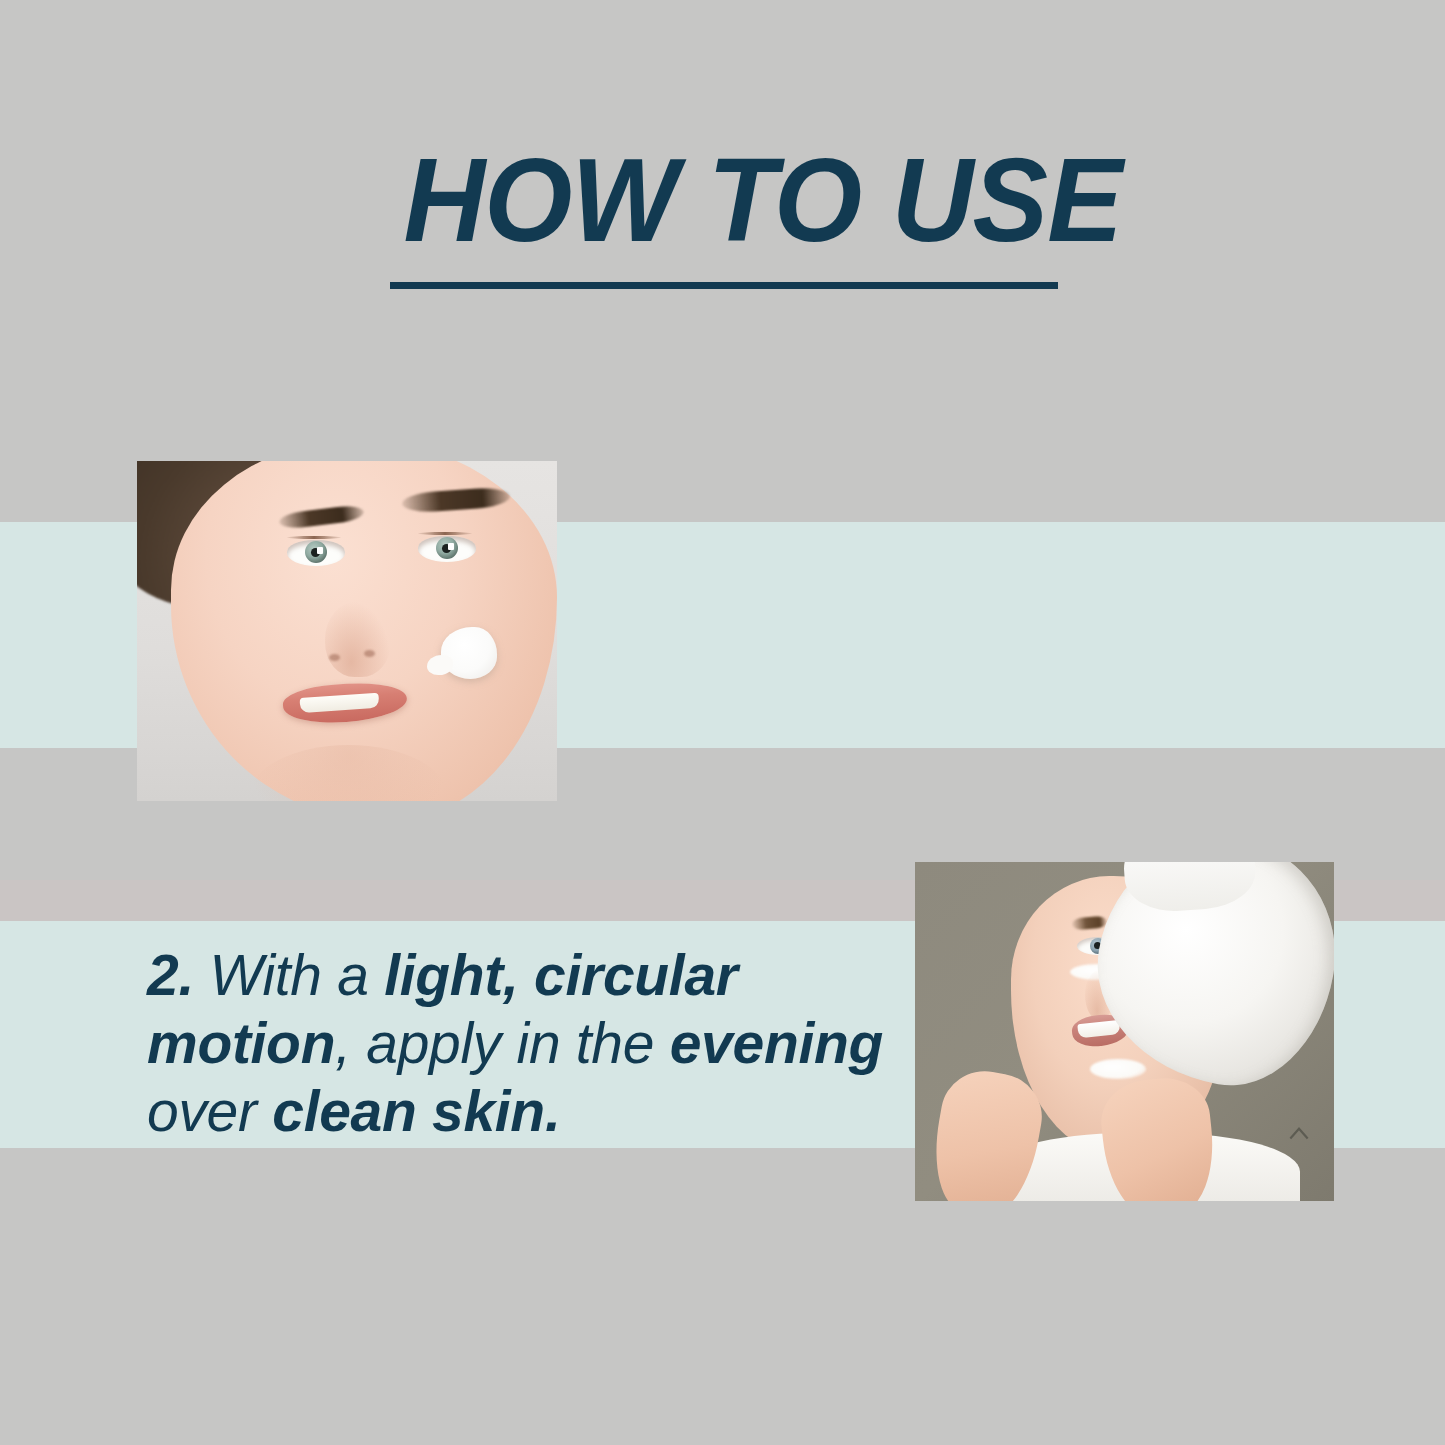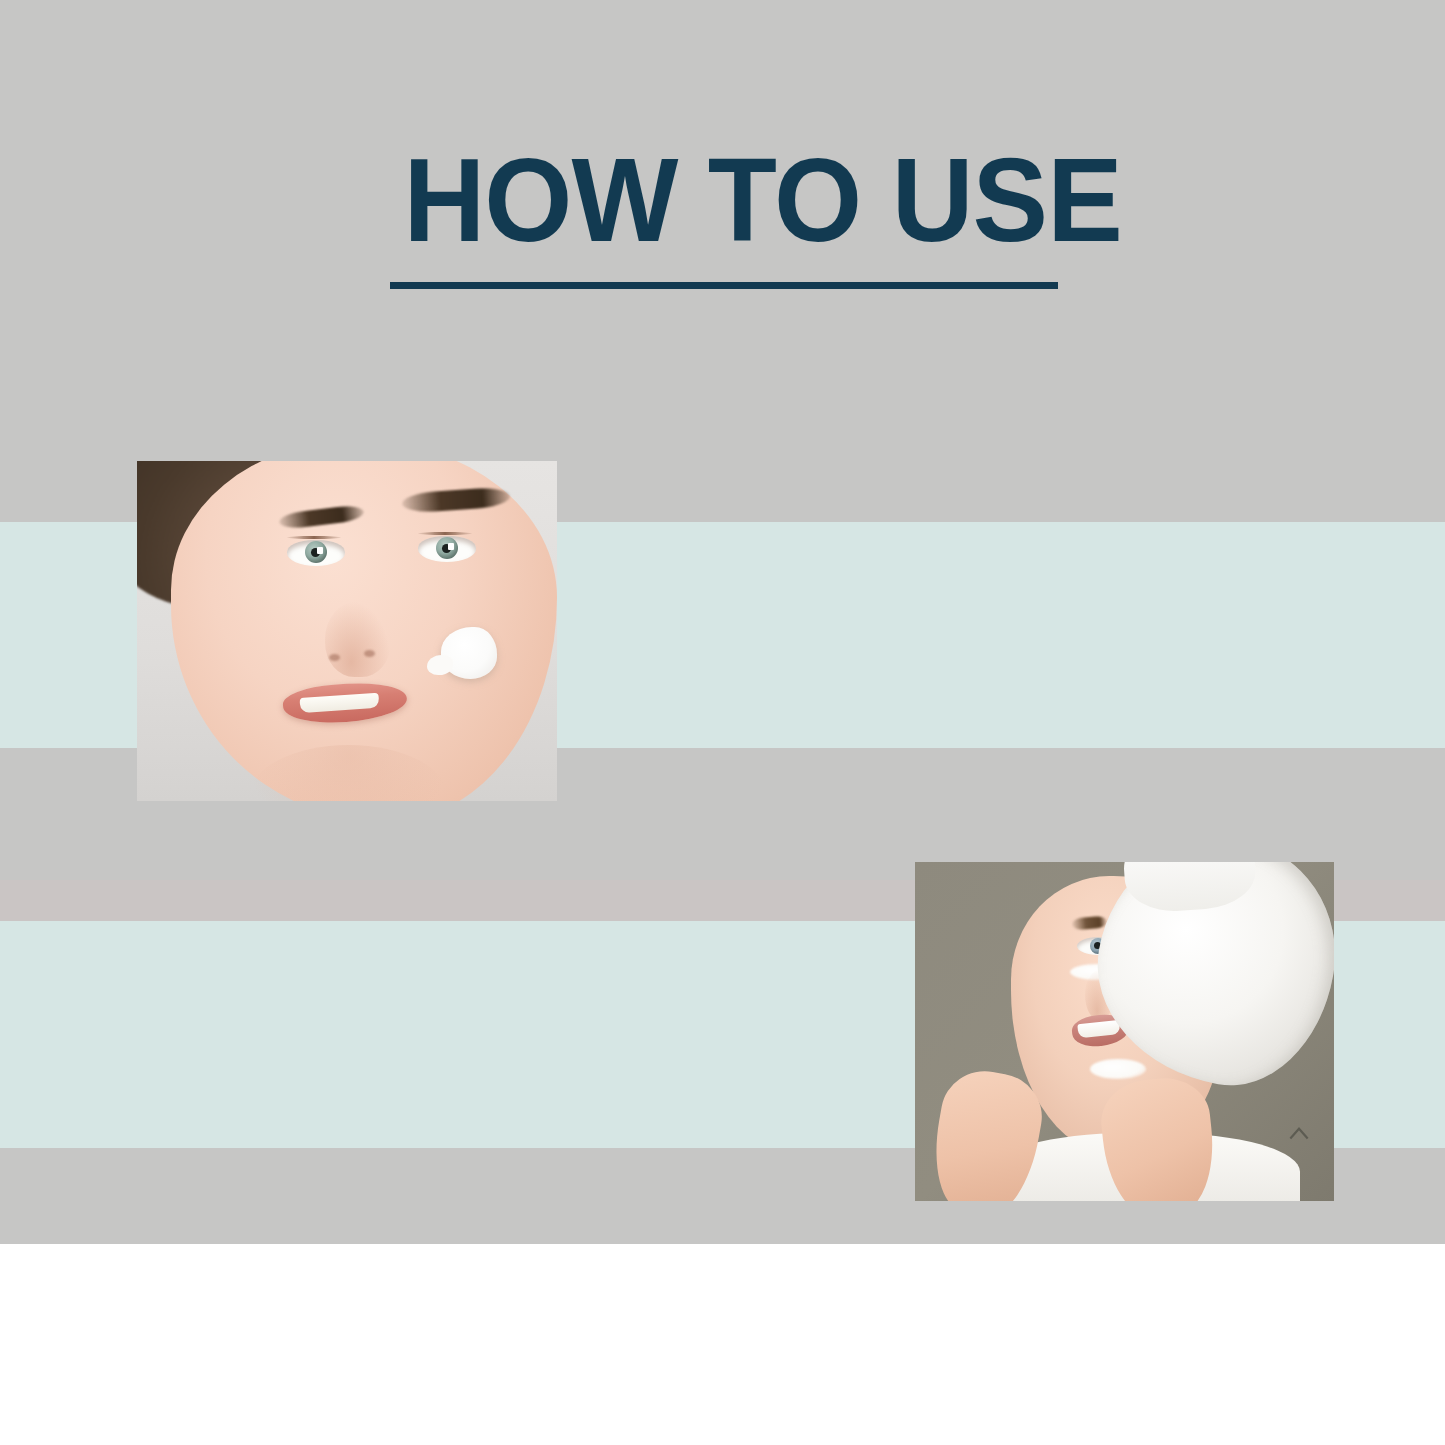--- a/index.html
+++ b/index.html
@@ -5,24 +5,25 @@
   html, body {
     margin: 0;
     padding: 0;
     background: #ffffff;
   }
   * { box-sizing: border-box; }
 
   .canvas {
     position: relative;
     width: 1445px;
-    height: 1244px;
+    height: 1445px;
     background: #c6c6c5;
     overflow: hidden;
     font-family: "Liberation Sans", "DejaVu Sans", sans-serif;
+    font-style: italic;
   }
 
   
   .warm-band {
     position: absolute;
     left: 0;
     width: 1445px;
     top: 880px;
     height: 42px;
     background: #cac5c4;
@@ -418,14 +419,17 @@
     <div class="p2-towel"></div>
     <div class="p2-robe"></div>
     <div class="p2-hand p2-hand-l"></div>
     <div class="p2-hand p2-hand-r"></div>
     <svg class="p2-chevron" viewBox="0 0 24 24">
       <path d="M4 17 L12 8 L20 17" fill="none" stroke="#3f4038" stroke-width="2"></path>
     </svg>
   </div>
 
 
+  <div class="step-text step-2">
+    <b>2.</b><span> With a </span><b>light, circular motion</b><span>, apply in the </span><b>evening</b><span> over </span><b>clean skin.</b>
+  </div>
 
 </div>
 
 </body></html>

